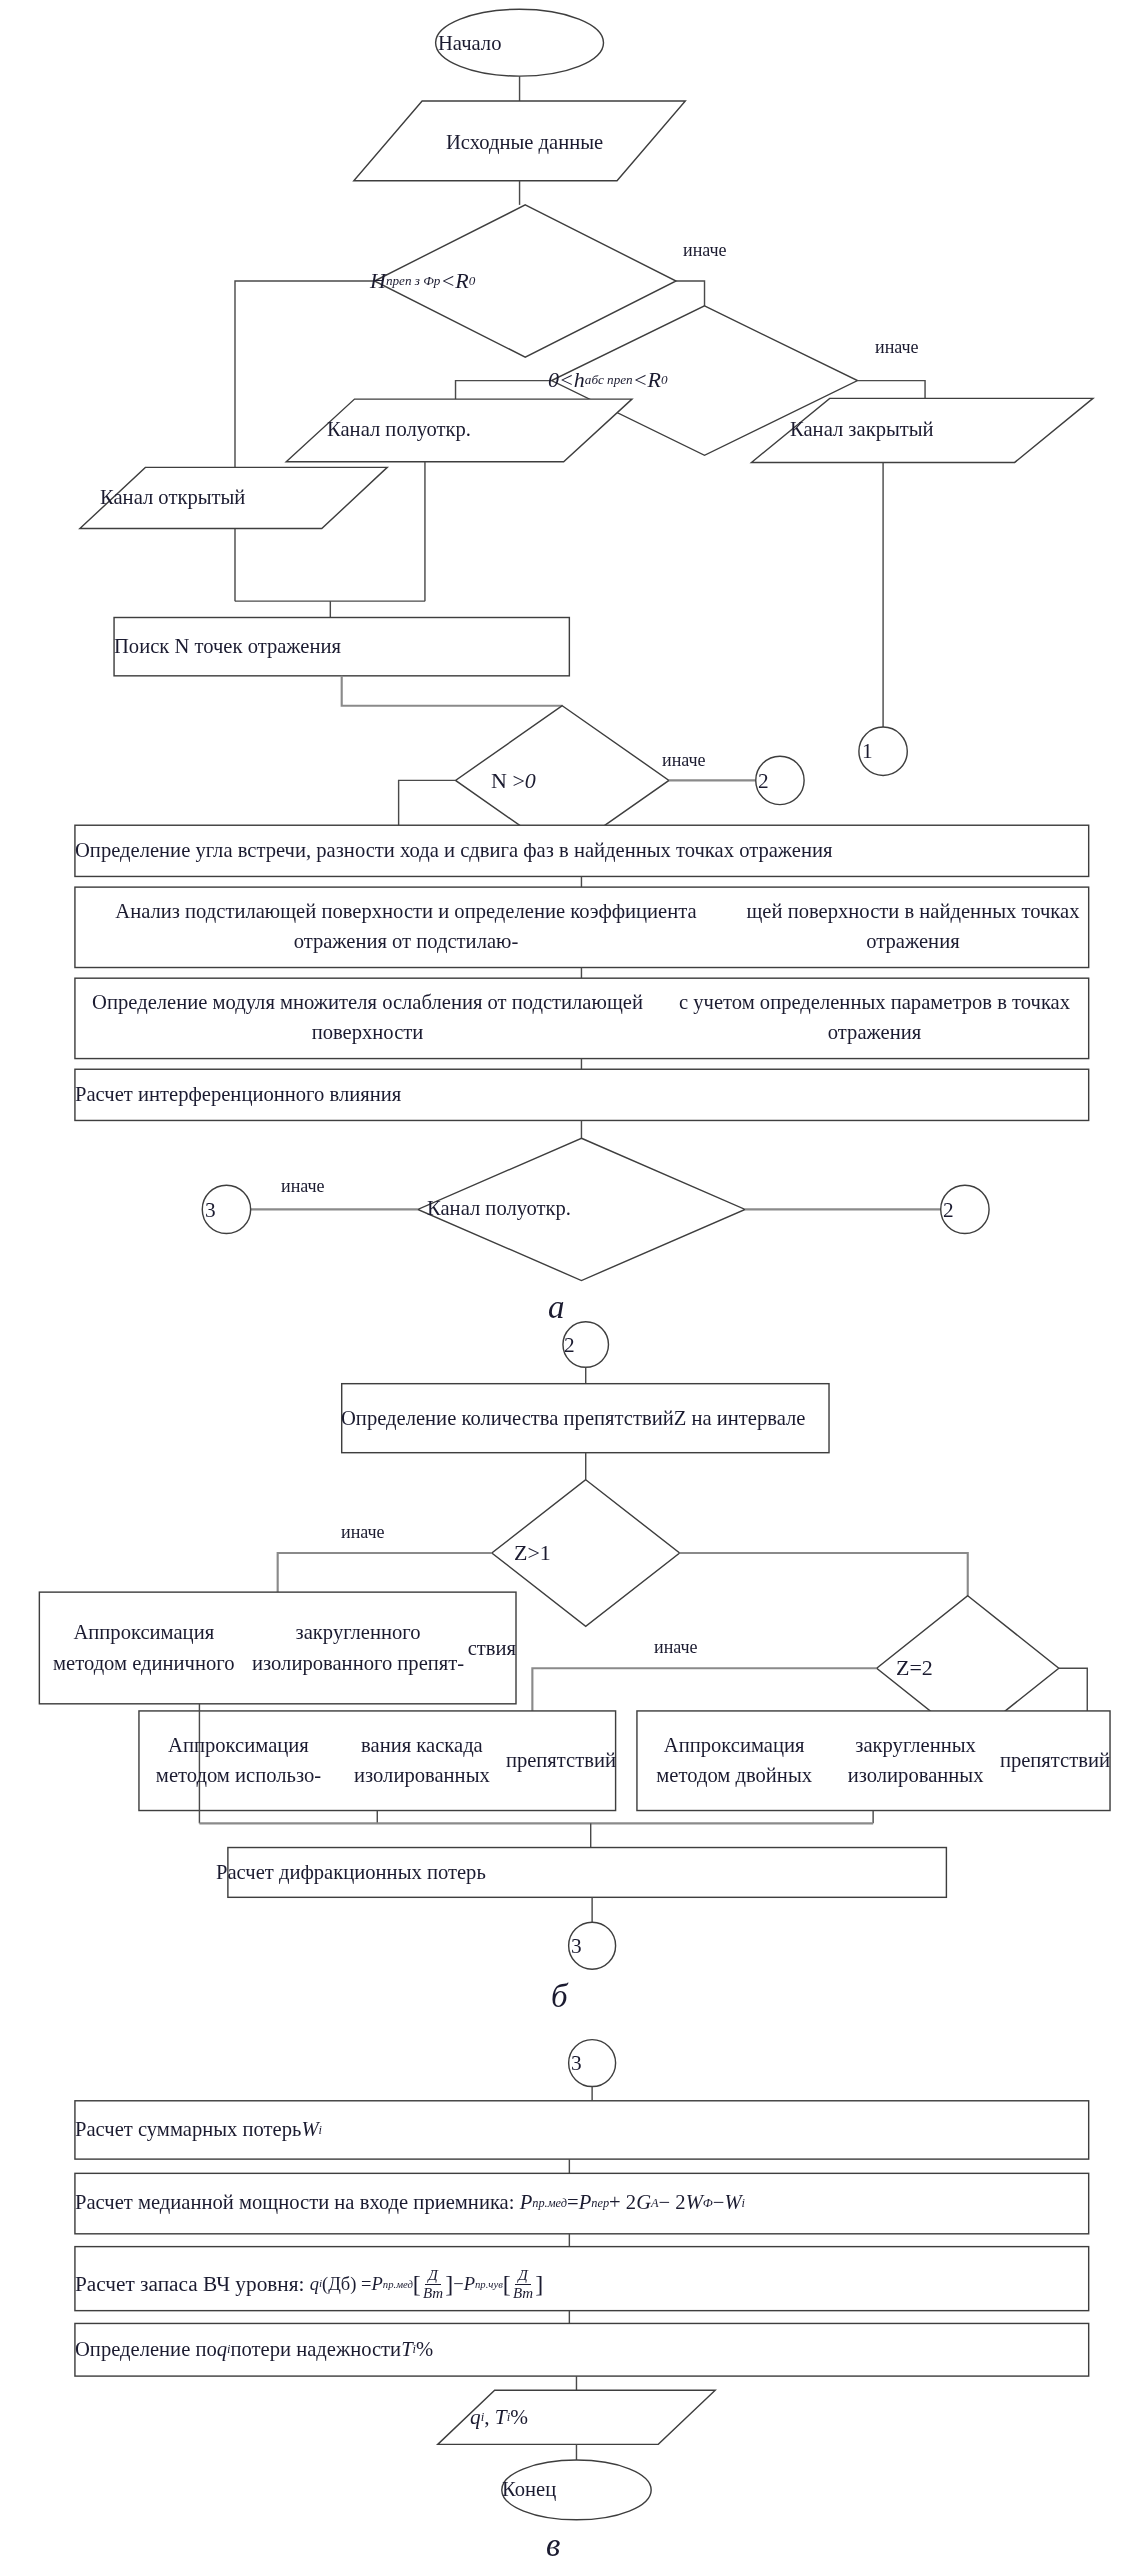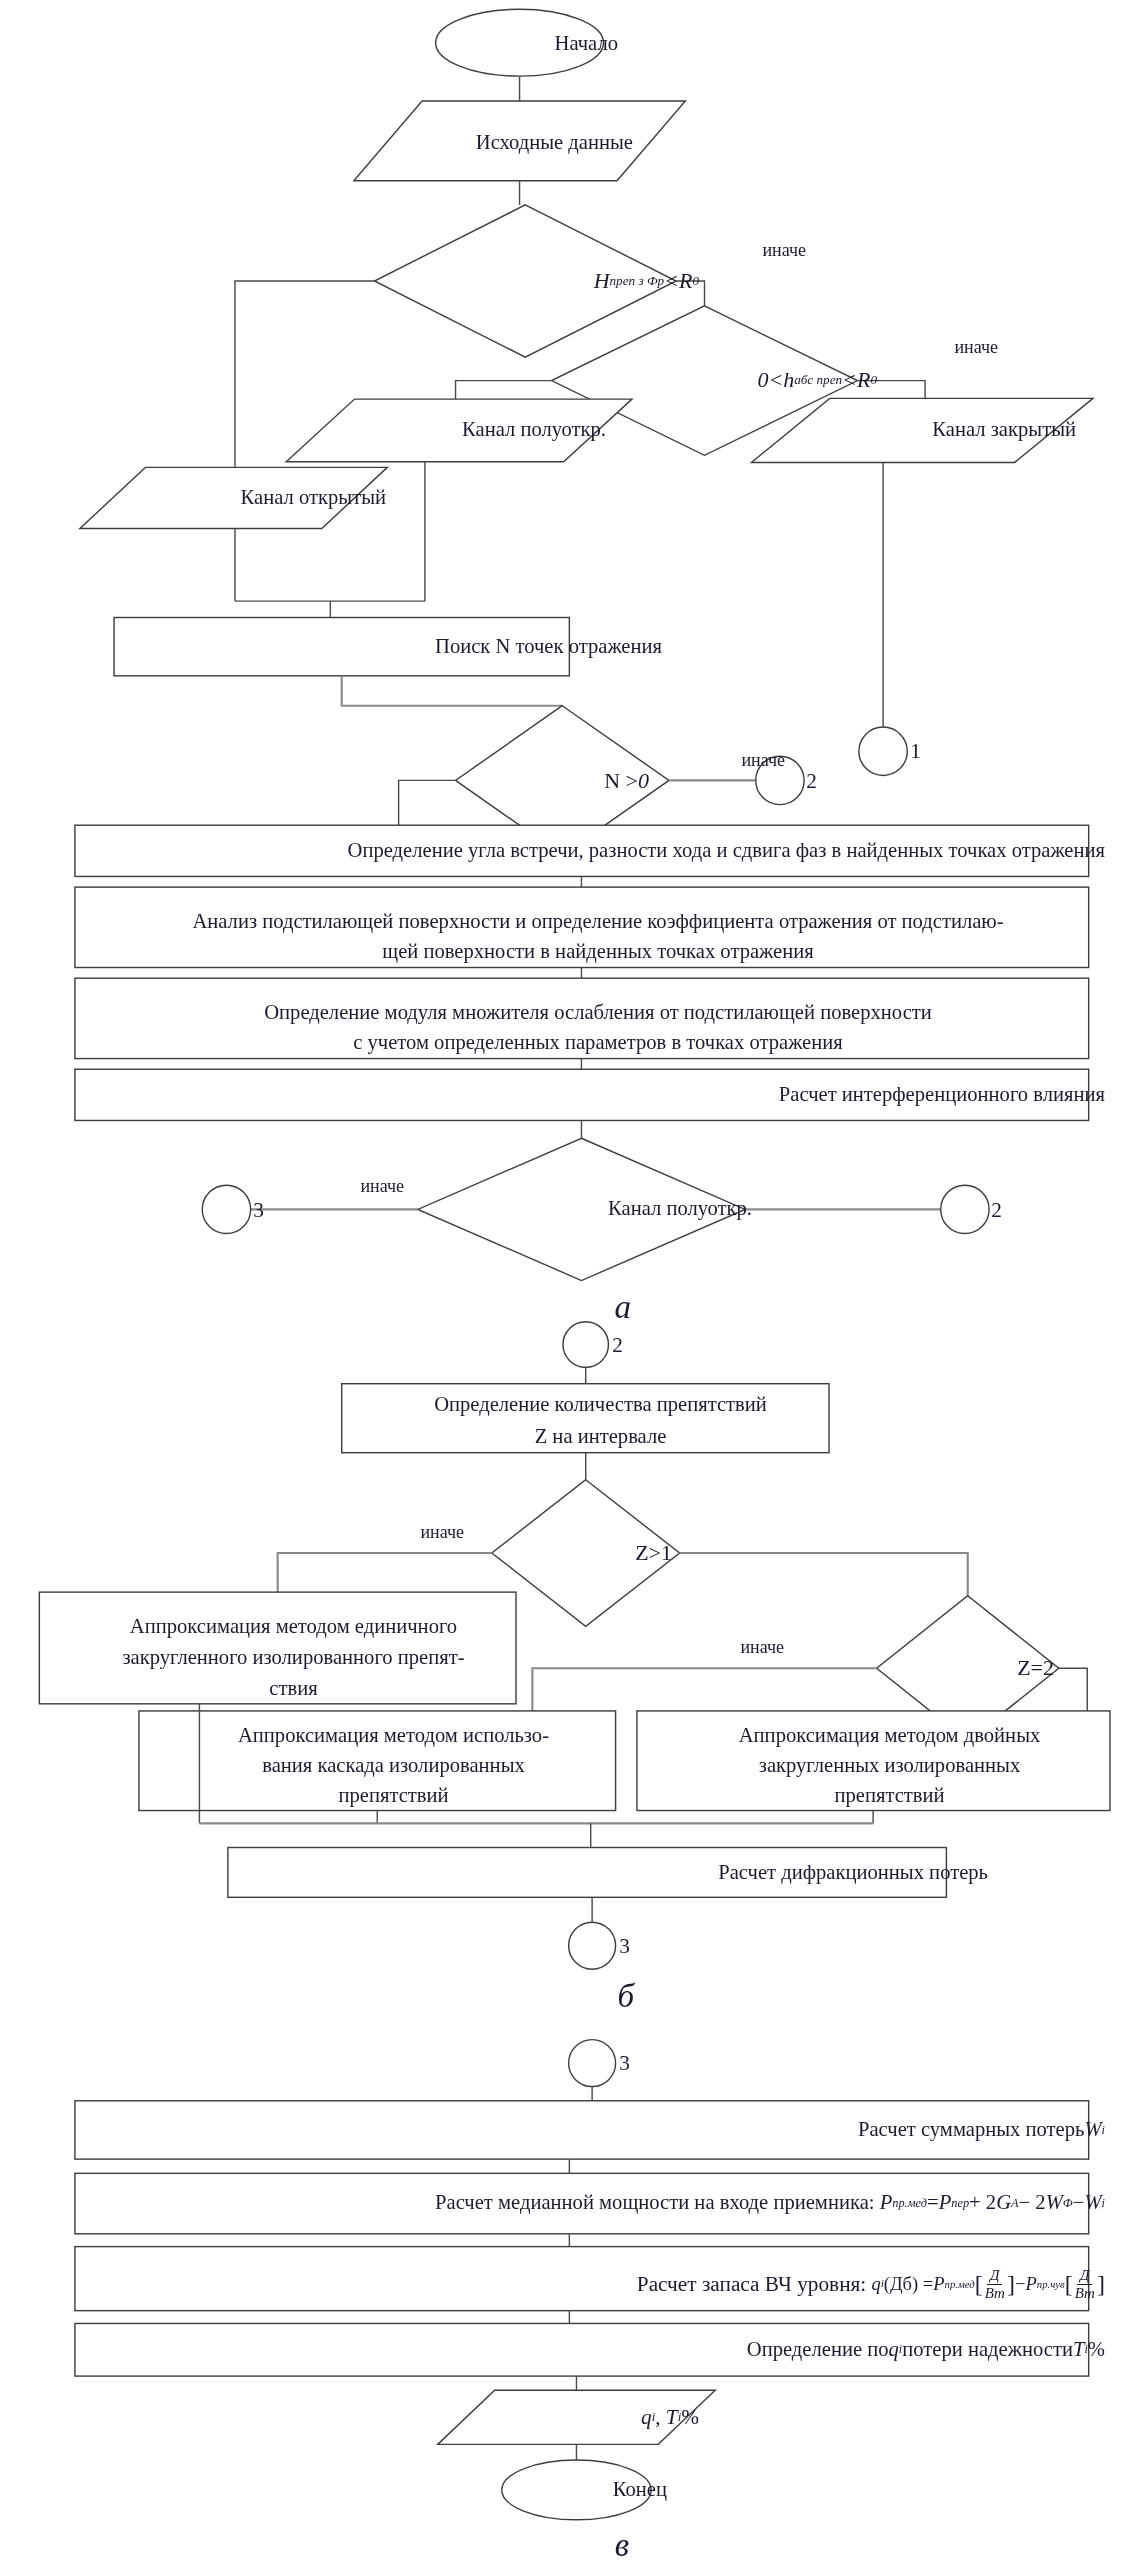--- a/index.html
+++ b/index.html
@@ -2,23 +2,23 @@
 <html style="font-size:11.4px"><head>
 <meta charset="utf-8">
 <style>
   html,body{margin:0;padding:0;background:#ffffff;}
   #canvas{position:relative;width:1138px;height:2576px;background:#ffffff;
           font-family:"Liberation Serif", serif;color:#1b1b30;overflow:hidden;}
   #wires{position:absolute;left:0;top:0;}
   .shape{fill:#ffffff;stroke:#3e3e3e;stroke-width:2px;}
   .ln{fill:none;stroke:#4a4a4a;stroke-width:2px;}
   .lng{fill:none;stroke:#8a8a8a;stroke-width:3px;}
-  .t{position:absolute;display:flex;align-items:center;justify-content:flex-end;
-     text-align:center;font-size:20.6px;line-height:1.45;padding-left:16px;}
-  .col{flex-direction:column;}
+  .t{position:absolute;display:flex;align-items:center;justify-content:flex-start;
+     text-align:center;font-size:20.6px;line-height:1.45;}
+  .col{}
   .frm{font-size:22px;font-style:italic;}
   .frm sub,.sb{font-style:italic;}
   sub{font-size:0.60em;line-height:1;}
   .lbl{font-size:18px;}
   .num{font-size:21.3px;}
   .sec{font-size:33px;font-style:italic;}
   .it{font-style:italic;}
   .frac{display:inline-flex;flex-direction:column;align-items:center;
         font-size:15px;line-height:1.1;margin:0 2.1px;vertical-align:middle;font-style:italic;}
   .frac .fn{border-bottom:1.4px solid #1b1b30;padding:0 2.8px;display:block;}

